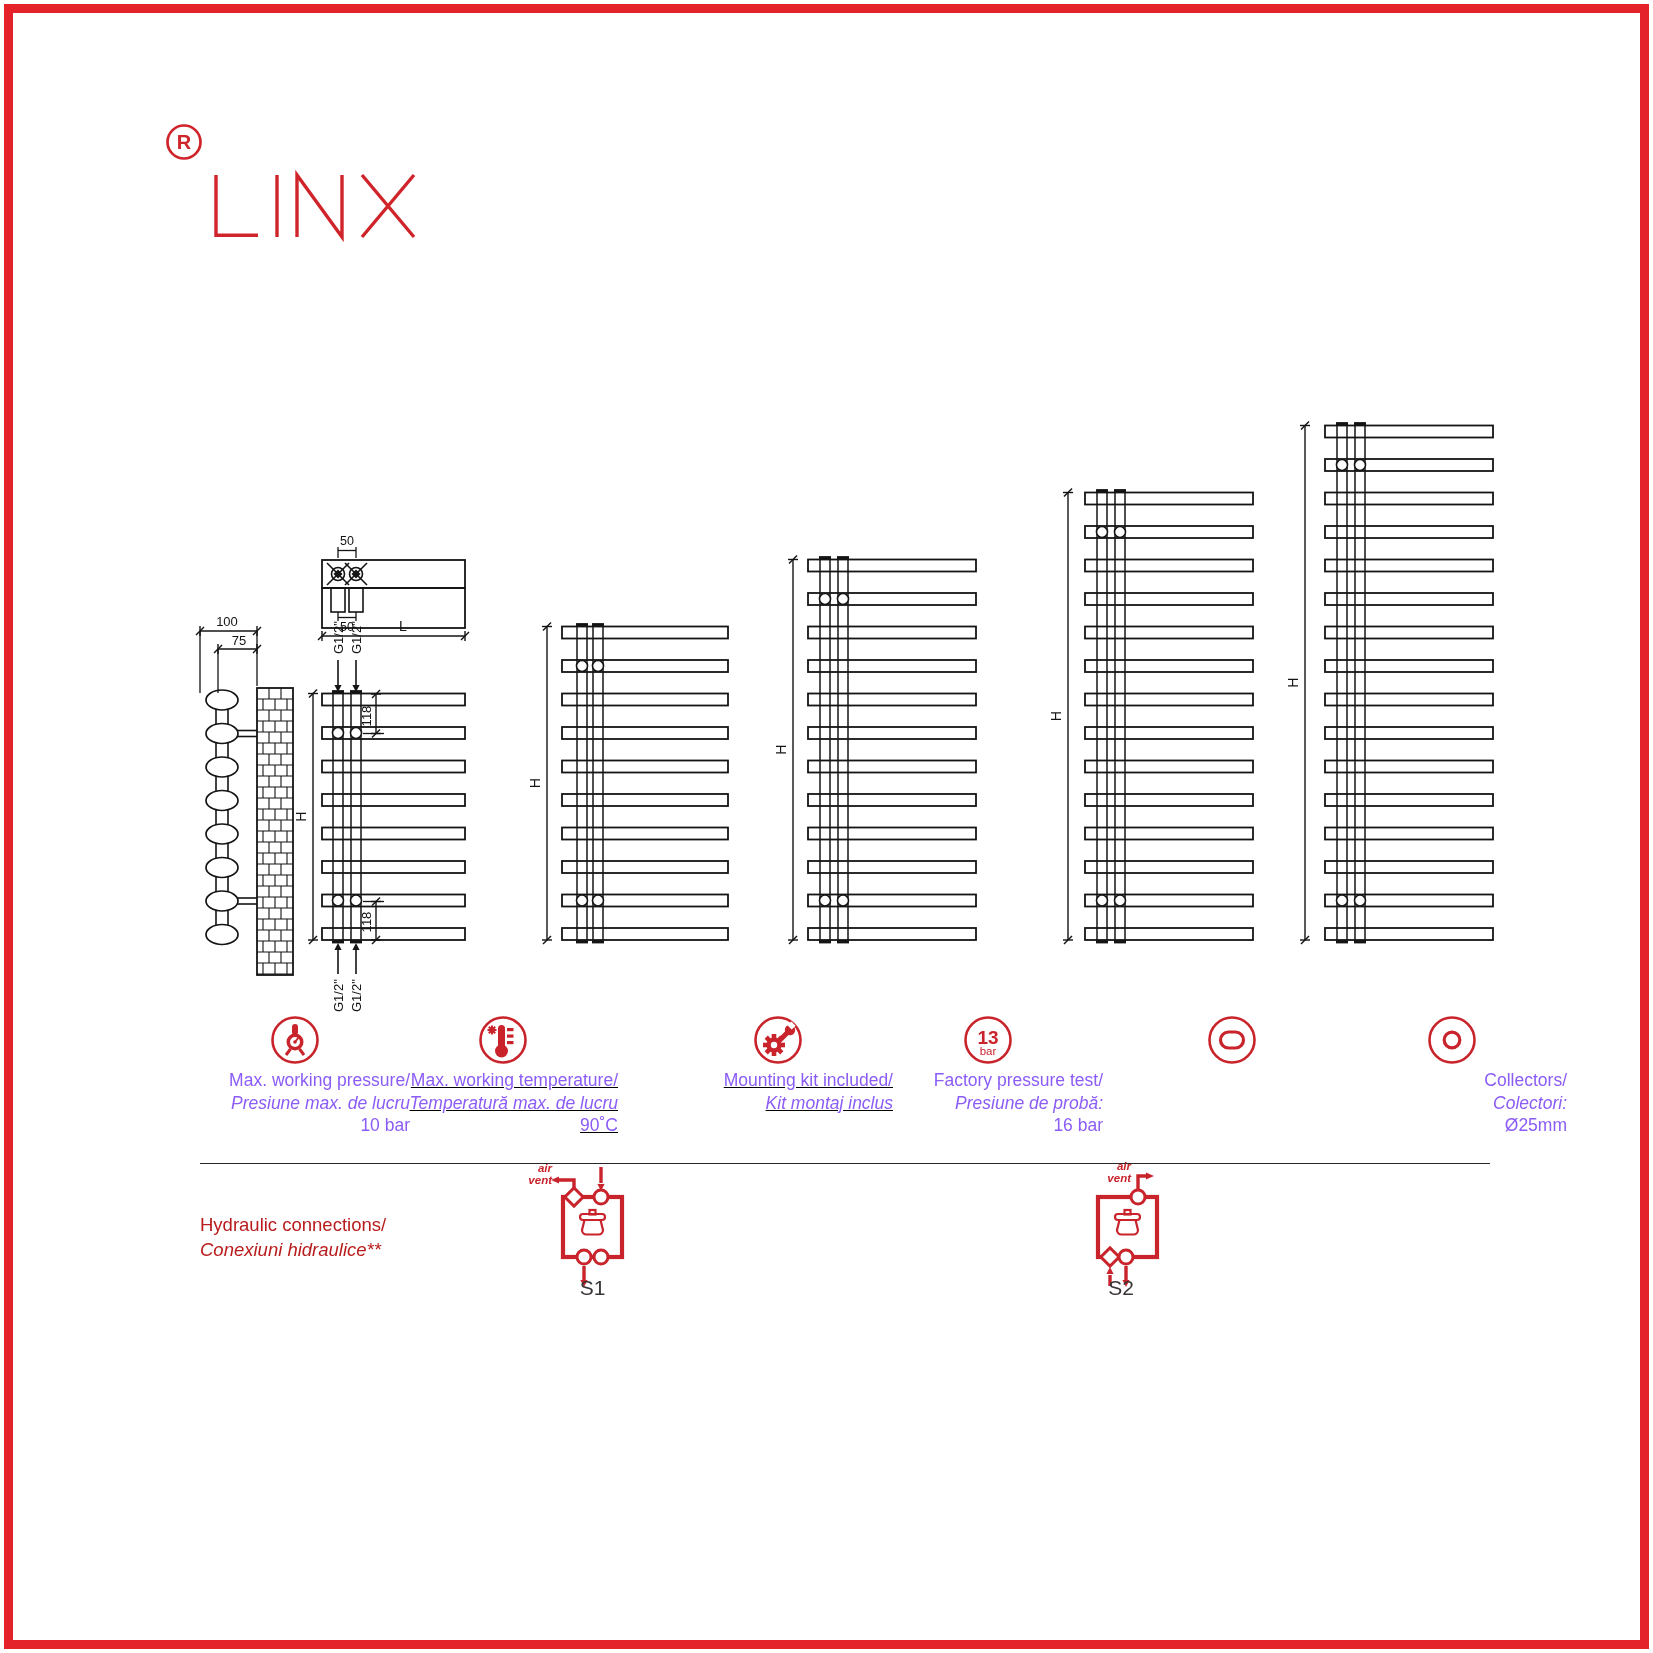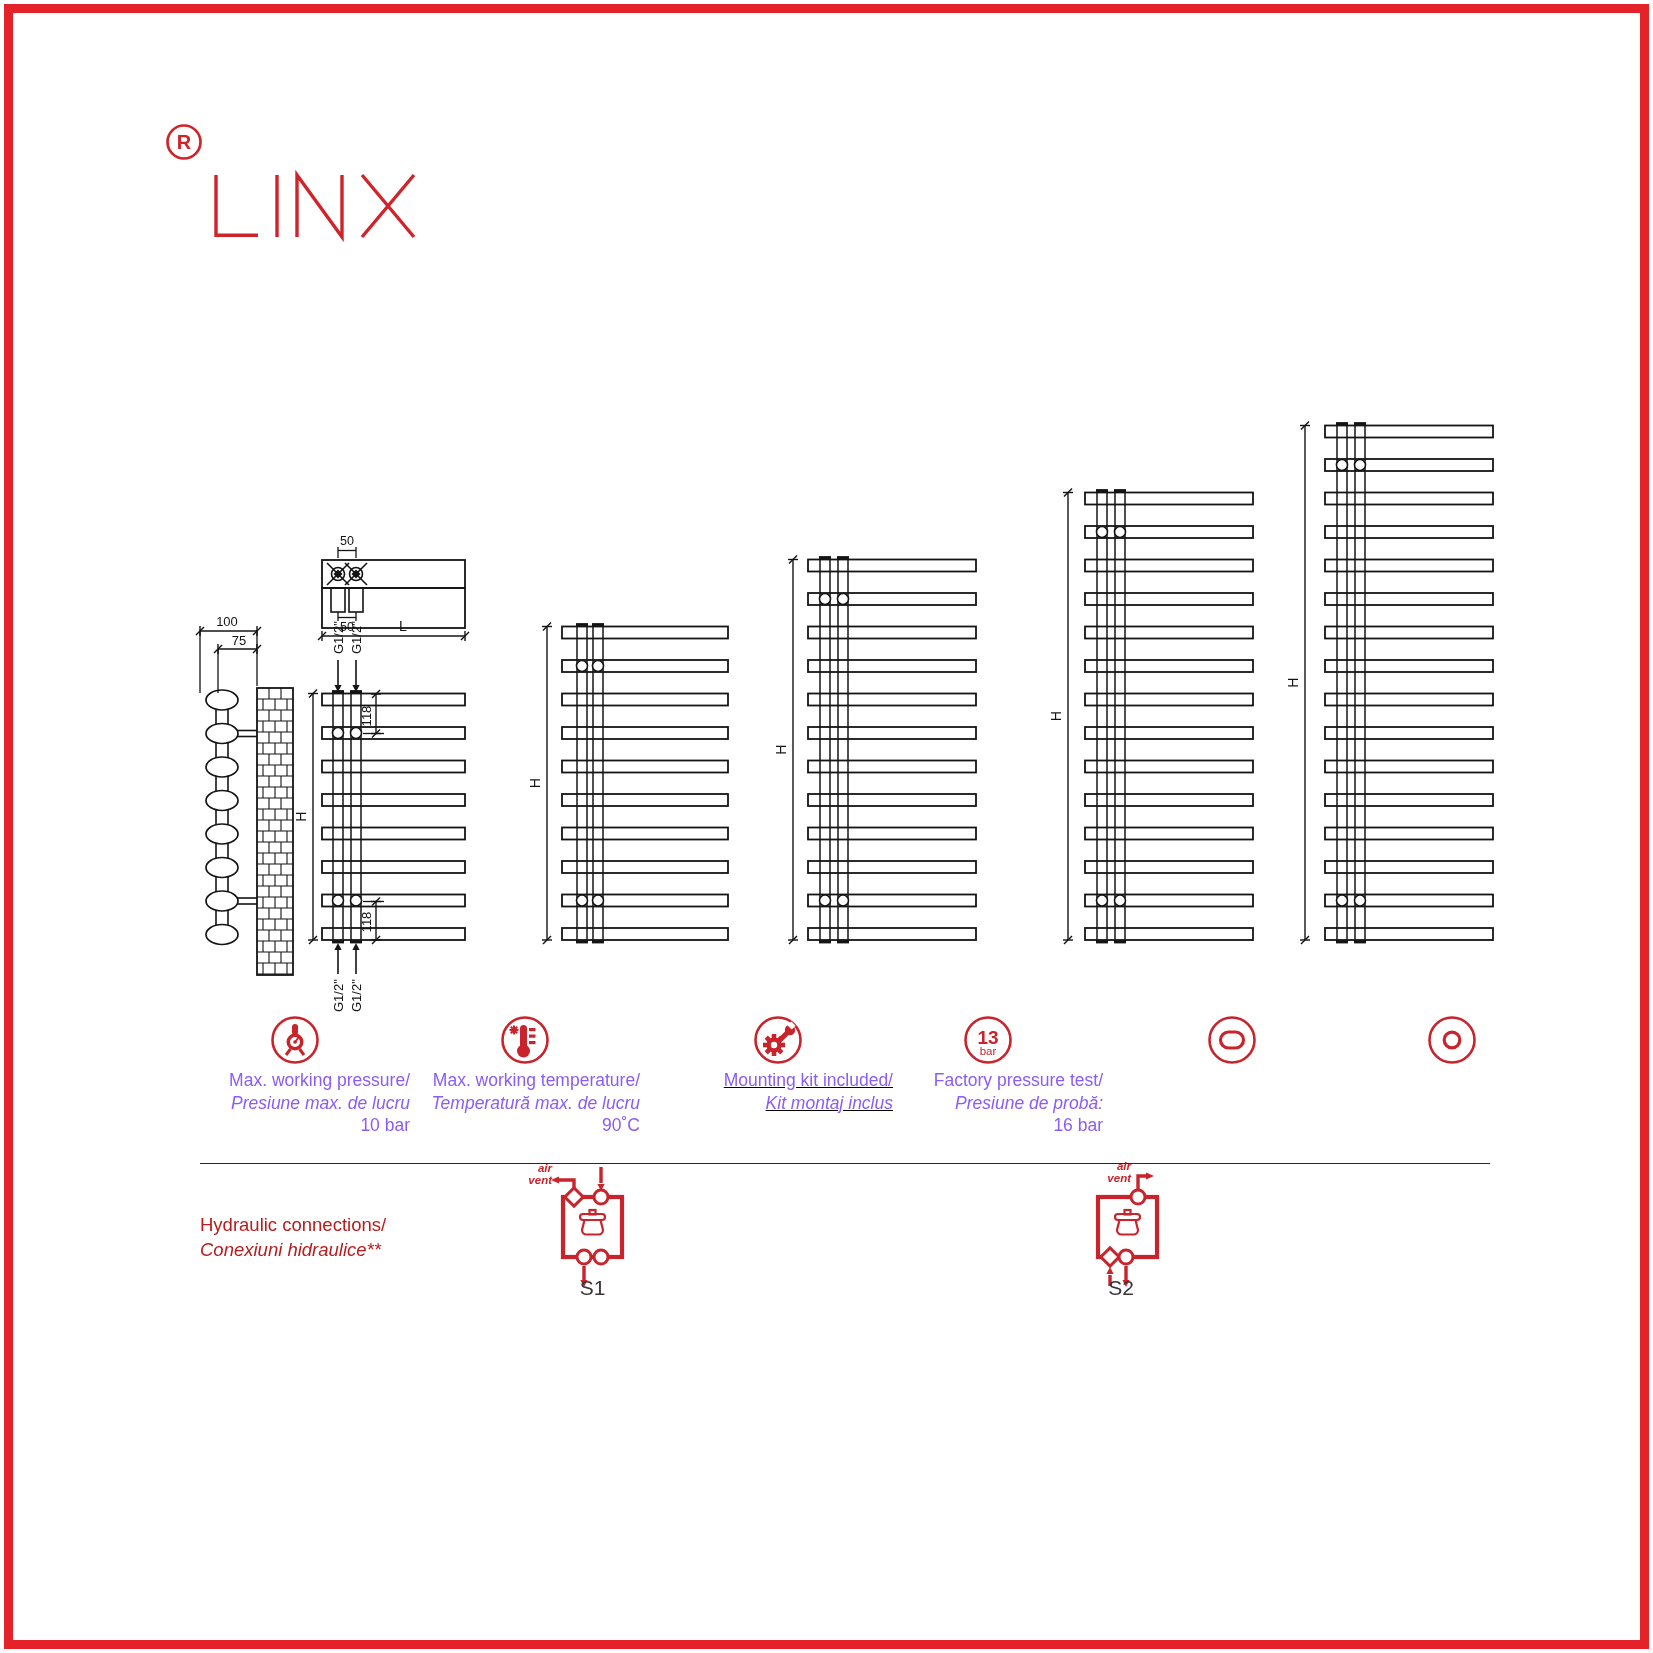--- a/index.html
+++ b/index.html
@@ -397,21 +397,21 @@
           <circle cx="0" cy="2" r="1.8" fill="#c9232b"></circle>
           <line x1="-4.5" y1="9" x2="-9" y2="15" stroke="#c9232b" stroke-width="3"></line>
           <line x1="4.5" y1="9" x2="9" y2="15" stroke="#c9232b" stroke-width="3"></line>
         </svg>
         <div class="ftext">
           <p class="fline">Max. working pressure/</p>
           <p class="fline it">Presiune max. de lucru</p>
           <p class="fline">10 bar</p>
         </div>
       </div>
-      <div class="feature" style="left: 410px;">
+      <div class="feature" style="left: 388px; text-decoration: underline;">
         <svg width="48" height="48" viewBox="-24 -24 48 48">
           <circle cx="0" cy="0" r="22.5" fill="none" stroke="#c9232b" stroke-width="2.6"></circle>
           <rect x="-5" y="-15" width="7" height="24" rx="3.5" fill="#c9232b"></rect>
           <circle cx="-1.5" cy="11" r="6.5" fill="#c9232b"></circle>
           <rect x="4" y="-12" width="6.5" height="3.2" fill="#c9232b"></rect>
           <rect x="4" y="-5.5" width="6.5" height="3.2" fill="#c9232b"></rect>
           <rect x="4" y="1" width="6.5" height="3.2" fill="#c9232b"></rect>
           <line x1="-15.5" y1="-10" x2="-6.5" y2="-10" stroke="#c9232b" stroke-width="2"></line>
           <line x1="-11" y1="-14.5" x2="-11" y2="-5.5" stroke="#c9232b" stroke-width="2"></line>
           <line x1="-14.2" y1="-13.2" x2="-7.8" y2="-6.8" stroke="#c9232b" stroke-width="2"></line>
@@ -461,20 +461,25 @@
         <svg width="48" height="48" viewBox="-24 -24 48 48">
           <circle cx="0" cy="0" r="22.5" fill="none" stroke="#c9232b" stroke-width="2.6"></circle>
           <rect x="-11.5" y="-8" width="23" height="16" rx="8" fill="none" stroke="#c9232b" stroke-width="3.2"></rect>
         </svg>
       </div>
       <div class="feature" style="left: 1337px;">
         <svg width="48" height="48" viewBox="-24 -24 48 48">
           <circle cx="0" cy="0" r="22.5" fill="none" stroke="#c9232b" stroke-width="2.6"></circle>
           <circle cx="0" cy="0" r="7.8" fill="none" stroke="#c9232b" stroke-width="3.2"></circle>
         </svg>
+        <div class="ftext">
+          <p class="fline">Collectors/</p>
+          <p class="fline it">Colectori:</p>
+          <p class="fline">Ø25mm</p>
+        </div>
       </div>
     </div>
 
   <div class="divider"></div>
 
   <div class="hydr-title">
     <p>Hydraulic connections/</p>
     <p class="it">Conexiuni hidraulice**</p>
   </div>
 

